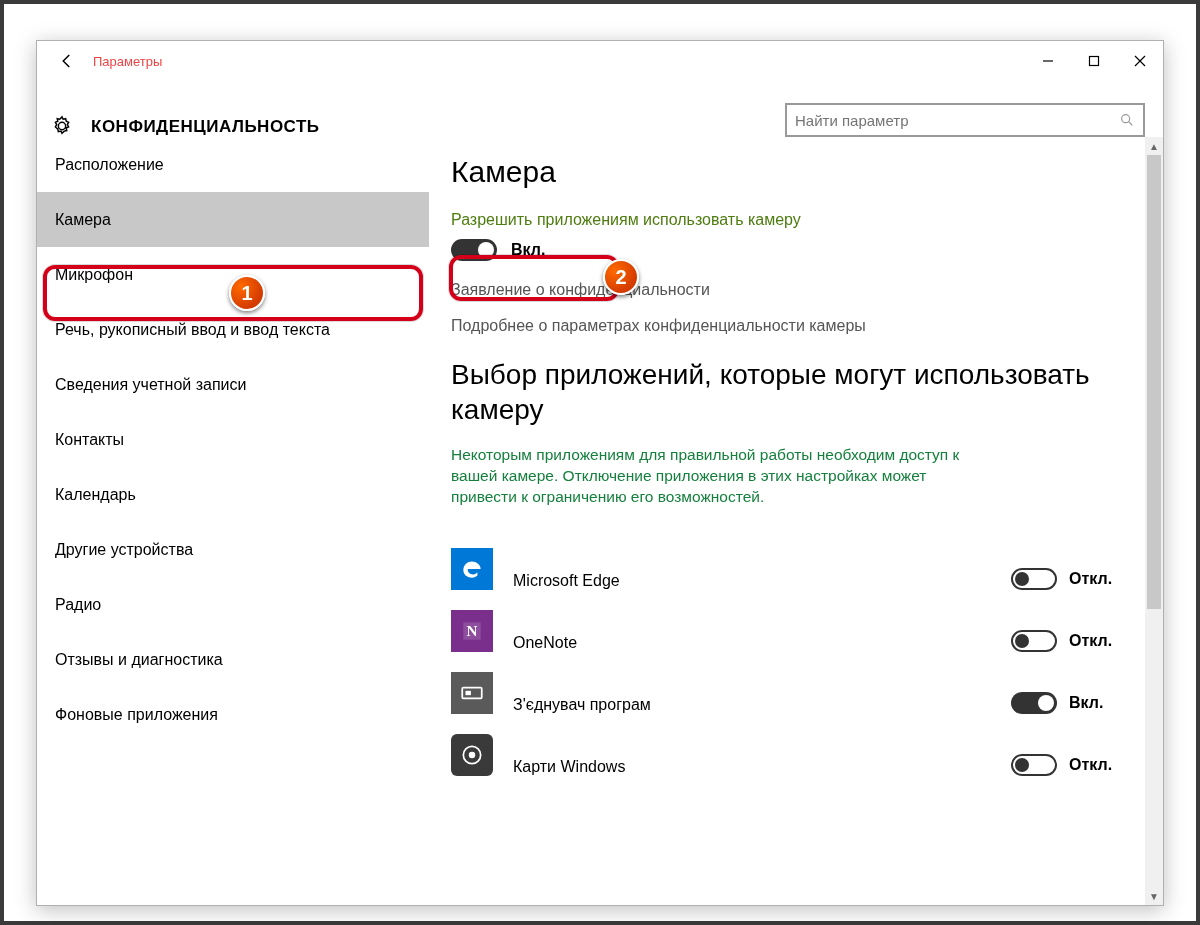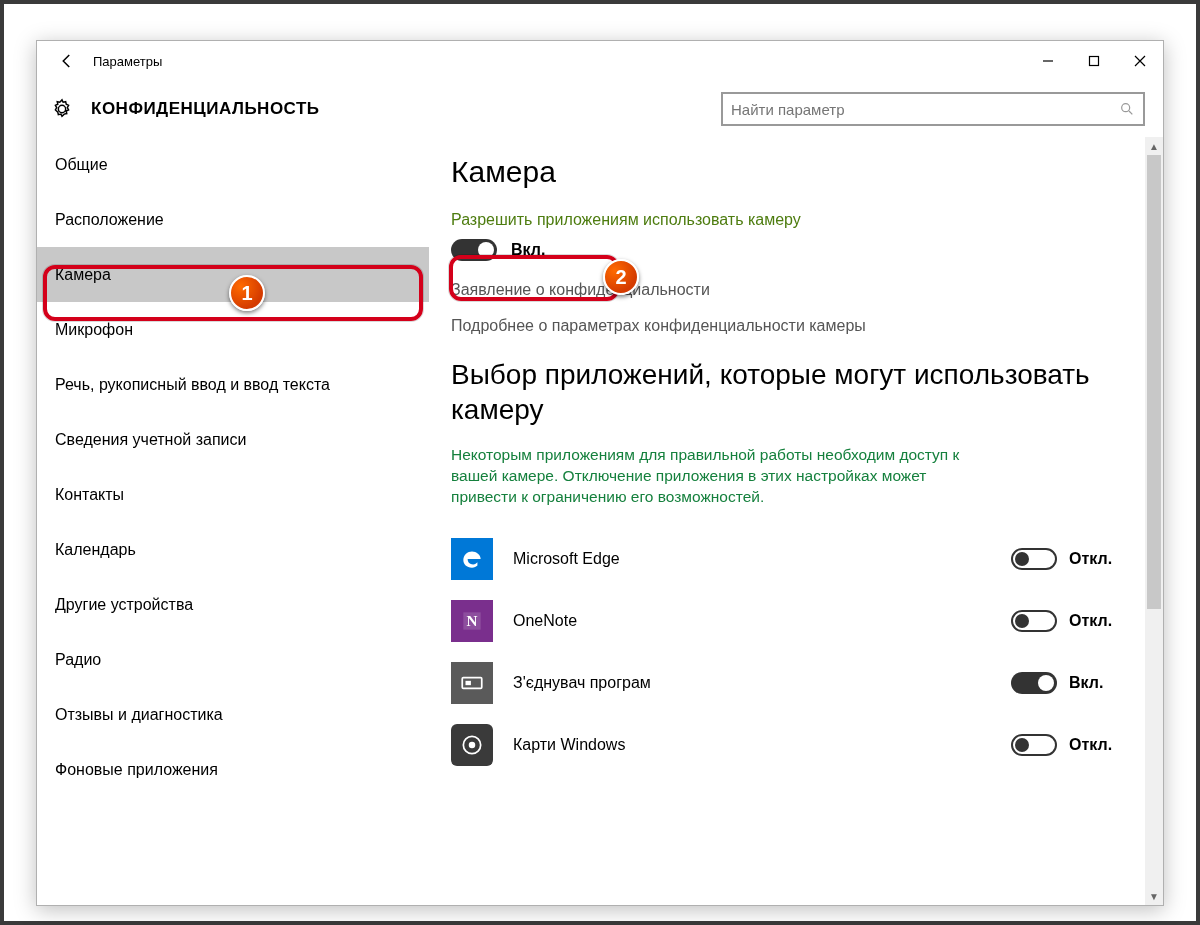--- a/index.html
+++ b/index.html
@@ -6,30 +6,30 @@
   html, body { width: 1200px; height: 925px; font-family: "Segoe UI", Tahoma, sans-serif; background: #fff; overflow: hidden; }
 
   .canvas { width: 1200px; height: 925px; border: 4px solid #3a3a3a; position: relative; background: #fff; }
 
   .window { position: absolute; left: 32px; top: 36px; right: 32px; bottom: 15px; background: #fff; border: 1px solid #b0b0b0; box-shadow: 0 4px 20px rgba(0,0,0,0.25); display: flex; flex-direction: column; }
 
   
   .titlebar { height: 40px; display: flex; align-items: center; padding-left: 8px; }
   .back-btn { width: 44px; height: 40px; display: flex; align-items: center; justify-content: center; }
   .back-btn svg { width: 18px; height: 18px; }
-  .titlebar-title { font-size: 13px; color: #000000; margin-left: 4px; }
+  .titlebar-title { font-size: 13px; color: #ef4444; margin-left: 4px; }
   .win-controls { margin-left: auto; display: flex; }
   .win-btn { width: 46px; height: 40px; display: flex; align-items: center; justify-content: center; }
   .win-btn svg { width: 12px; height: 12px; }
 
   
-  .header-row { height: 56px; display: flex; align-items: center; padding-left: 14px; padding-right: 18px; }
+  .header-row { height: 56px; display: flex; align-items: flex-end; padding-left: 14px; padding-right: 18px; }
   .gear-icon { width: 22px; height: 22px; display:flex; align-items:center; justify-content:center;}
   .page-title { font-size: 17px; font-weight: 600; letter-spacing: 0.5px; margin-left: 18px; }
-  .search-box { margin-left: auto; width: 424px; height: 34px; border: 2px solid #999; display: flex; align-items: center; padding: 8px 8px; }
+  .search-box { margin-left: auto; width: 360px; height: 34px; border: 2px solid #999; display: flex; align-items: center; padding: 8px 8px; }
   .search-box input { flex: 1; border: none; outline: none; font-size: 15px; background: transparent; }
   .search-glyph { width: 16px; height: 16px; opacity: 0.6; }
 
   
   .body { flex: 1; display: flex; min-height: 0; position: relative; }
   .sidebar { width: 392px; display: flex; flex-direction: column; overflow-y: auto; }
   .nav-item { height: 55px; display: flex; align-items: center; padding-left: 18px; font-size: 16px; color: #000; cursor: default; position: relative; }
   .nav-item.selected { background: #c8c8c8; }
 
   .content { flex: 1; padding: 18px 22px 0 22px; overflow-y: auto; position: relative; }
@@ -41,21 +41,21 @@
   .toggle.off .knob { position: absolute; left: 2px; top: 2px; width: 14px; height: 14px; border-radius: 50%; background: #333; }
   .toggle.on { background: #333; }
   .toggle.on .knob { position: absolute; right: 3px; top: 3px; width: 16px; height: 16px; border-radius: 50%; background: #fff; }
   .toggle-state { font-size: 16px; font-weight: bold; }
 
   .link-text { font-size: 16px; color: #555; margin-bottom: 18px; cursor: default; }
 
   .content h2 { font-size: 28px; font-weight: 300; line-height: 1.25; margin-top: 22px; margin-bottom: 18px; }
   .desc { font-size: 15.5px; color: #15803d; line-height: 1.35; max-width: 520px; margin-bottom: 20px; }
 
-  .app-row { display: flex; align-items: center; height: 62px; }
+  .app-row { display: flex; align-items: flex-end; height: 62px; }
   .app-icon { width: 42px; height: 42px; display: flex; align-items: center; justify-content: center; color: #fff; font-size: 20px; font-weight: 600; }
   .app-icon.edge { background: #0078d7; }
   .app-icon.onenote { background: #7a2f8d; }
   .app-icon.connector { background: #5a5a5a; }
   .app-icon.maps { background: #3a3a3a; border-radius: 6px; }
   .app-name { font-size: 16px; margin-left: 20px; }
   .app-toggle-wrap { margin-left: auto; display: flex; align-items: center; gap: 12px; min-width: 130px; }
 
   
   .vscroll { position: absolute; right: 0; top: 0; bottom: 0; width: 18px; background: #f0f0f0; display:flex; flex-direction:column;}
@@ -111,23 +111,20 @@
         <svg class="search-glyph" viewBox="0 0 24 24">
             <circle cx="10" cy="10" r="6" stroke="#555" stroke-width="1.8" fill="none"></circle>
             <line x1="15" y1="15" x2="20" y2="20" stroke="#555" stroke-width="1.8"></line>
           </svg>
       </div>
     </div>
 
     <div class="body">
       <div class="sidebar">
         <div class="nav-item">
-            <span>Общие</span>
-          </div>
-        <div class="nav-item">
             <span>Расположение</span>
           </div>
         <div class="nav-item selected">
             <span>Камера</span>
           </div>
         <div class="nav-item">
             <span>Микрофон</span>
           </div>
         <div class="nav-item">
             <span>Речь, рукописный ввод и ввод текста</span>

